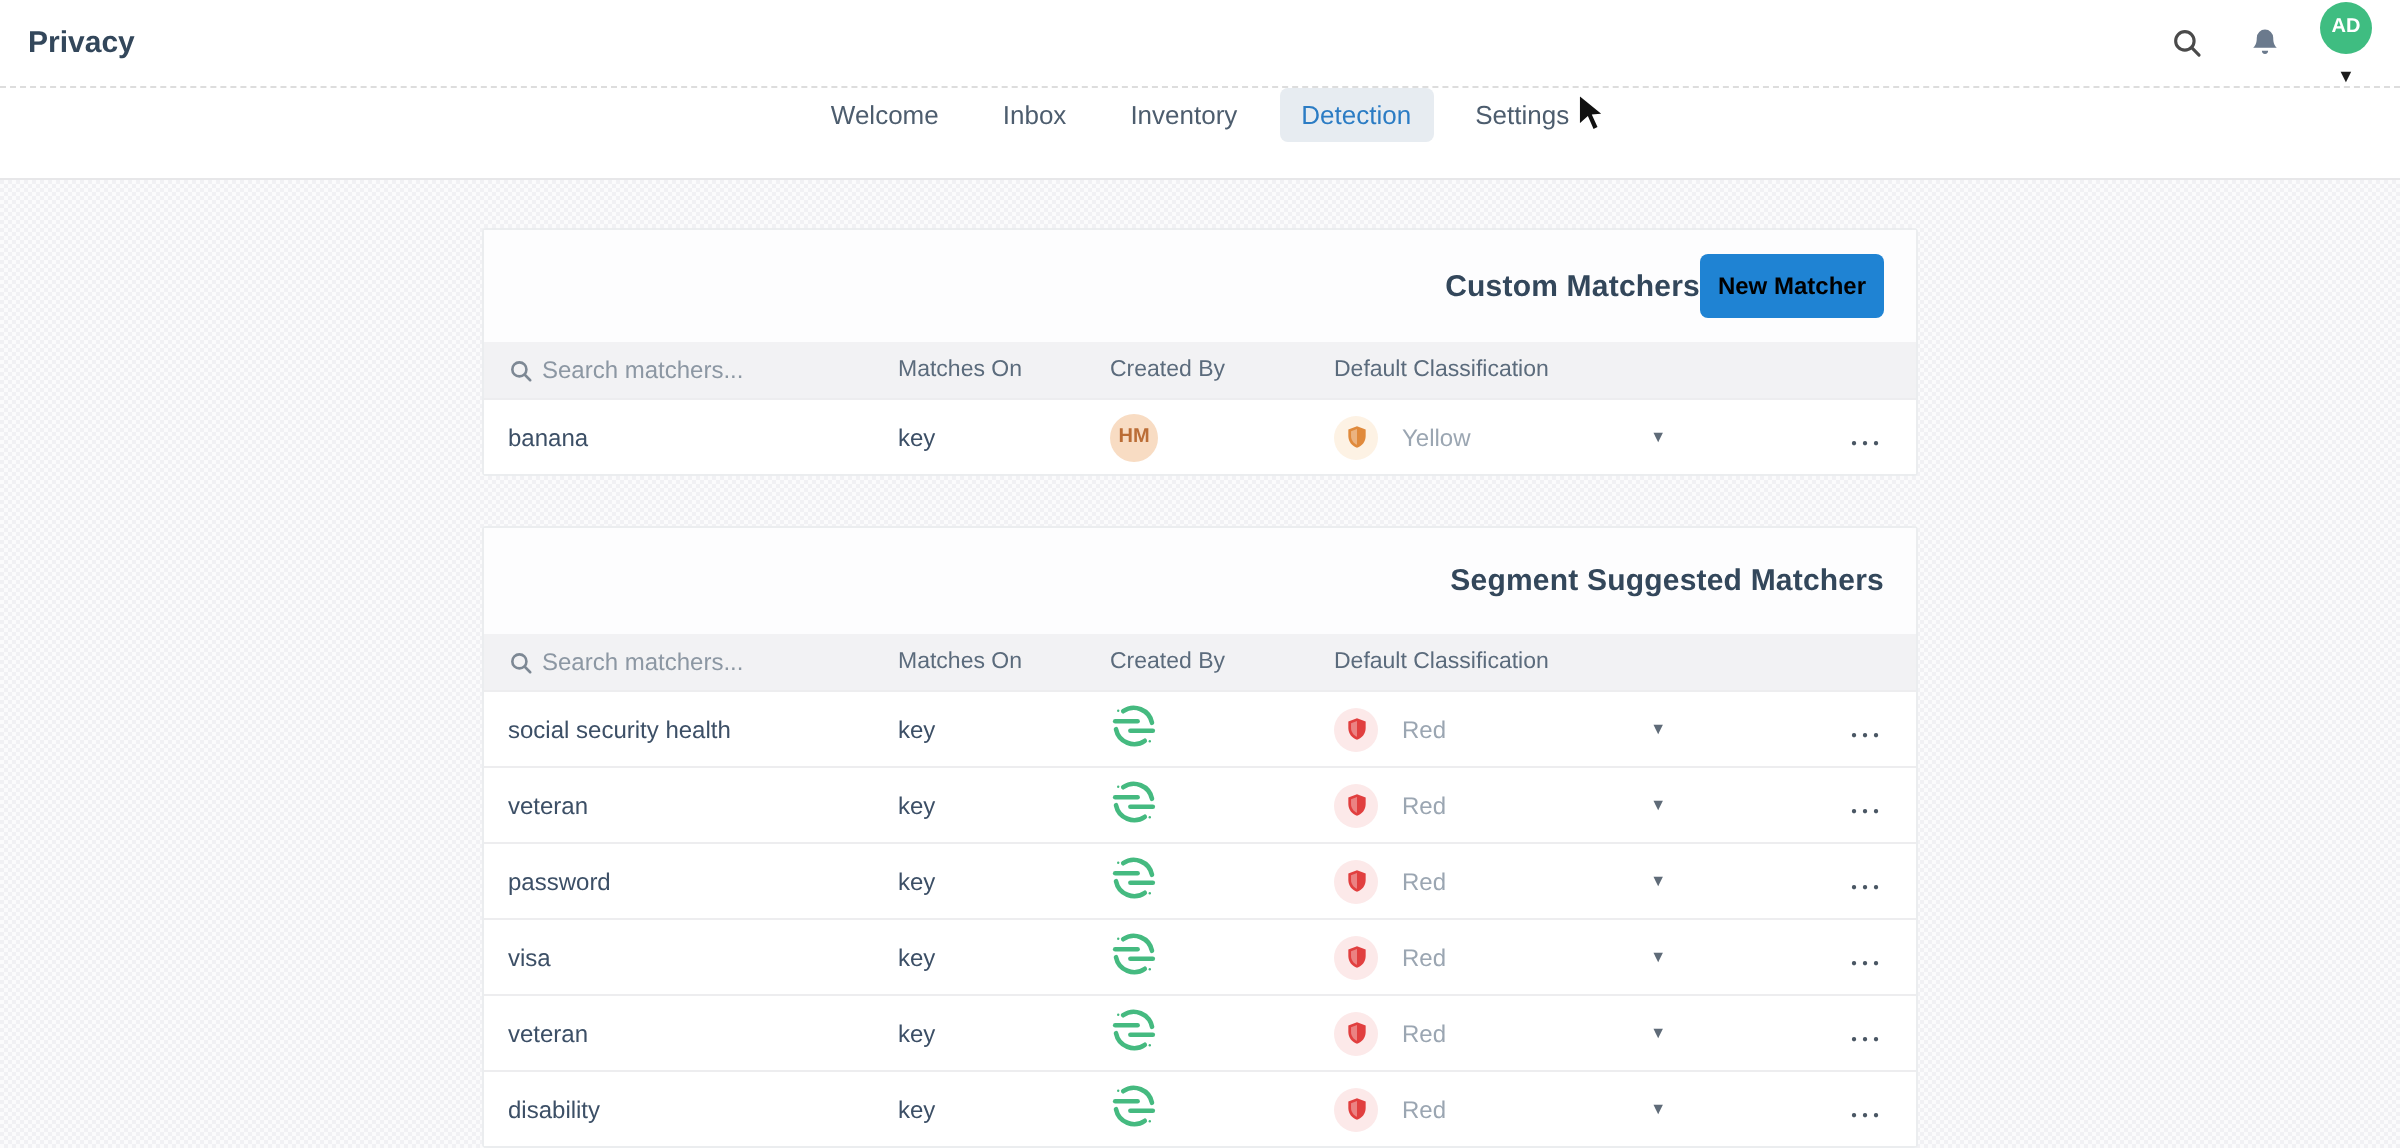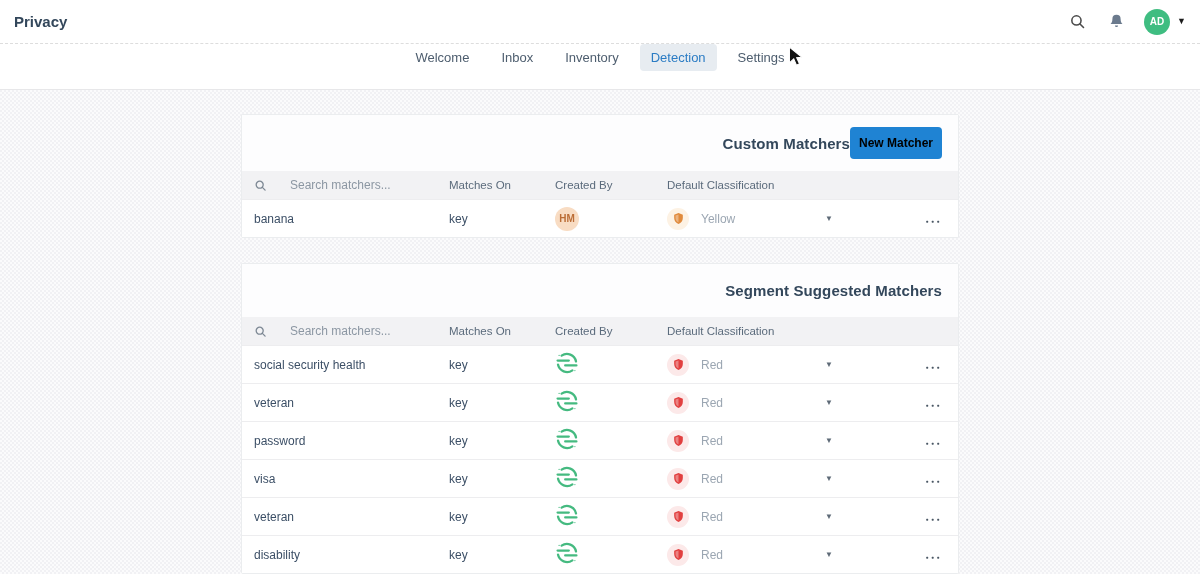--- a/index.html
+++ b/index.html
@@ -16,21 +16,21 @@
   }
 
   
   .topbar {
     height: 44px; background: #ffffff; border-bottom: 1px dashed #dddddd;
     display: flex; align-items: center; padding: 0 14px;
   }
   .app-title { font-size: 15px; font-weight: 700; color: #33475b; }
   .topbar-right { margin-left: auto; display: flex; align-items: center; gap: 17px; }
   .icon-btn { display: flex; align-items: center; justify-content: center; width: 22px; height: 22px; cursor: pointer; }
-  .avatar-wrap { display: flex; align-items: center; gap: 7px; cursor: pointer; }
+  .avatar-wrap { display: flex; align-items: center; gap: 7px; cursor: pointer; flex-direction: column; }
   .avatar {
     width: 26px; height: 26px; border-radius: 50%; background: #3fbd81;
     color: #ffffff; font-size: 10px; font-weight: 700;
     display: flex; align-items: center; justify-content: center;
   }
   .caret-dark { font-size: 9px; color: #1b1b1b; line-height: 1; }
 
   
   .navbar {
     height: 46px; background: #ffffff; border-bottom: 1px solid #e7e7e9;
@@ -61,21 +61,21 @@
     font-size: 12px; font-weight: 600; padding: 9px 9px; cursor: pointer;
   }
 
   
   .thead, .trow {
     display: grid;
     grid-template-columns: 207px 106px 112px 180px 1fr;
     align-items: center;
   }
   .thead { height: 28px; background: #f2f2f4; font-size: 11.5px; color: #5b6b7c; }
-  .search-cell { display: flex; align-items: center; gap: 23px; padding-left: 12px; }
+  .search-cell { display: flex; align-items: center; gap: 4px; padding-left: 12px; }
   .search-input {
     border: none; background: transparent; outline: none; width: 130px;
     font-family: "Liberation Sans", sans-serif; font-size: 12px; color: #3c4b5d;
   }
   .search-input::placeholder { color: #8c97a3; }
   .trow { height: 38px; border-top: 1px solid #ededef; font-size: 12px; color: #3c4f66; background: #ffffff; }
   .cell-name { padding-left: 12px; }
   .mini-avatar {
     width: 24px; height: 24px; border-radius: 50%; background: #f8dcc3;
     color: #bb6d36; font-size: 10px; font-weight: 700;

